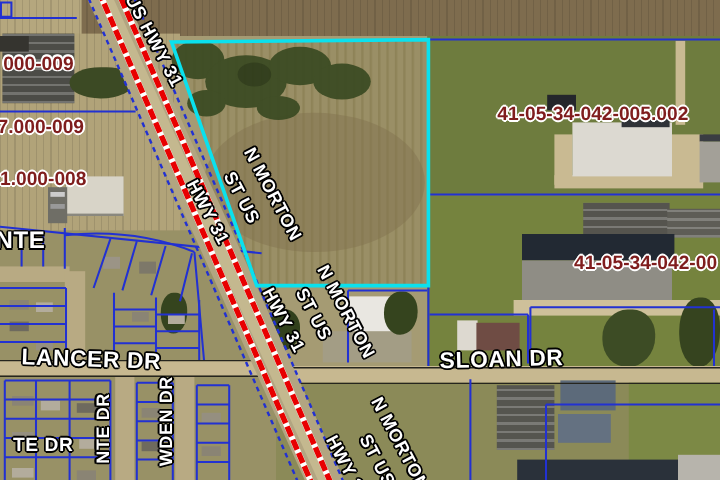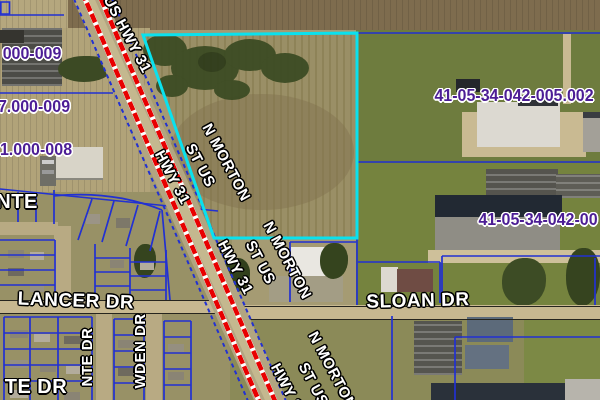--- a/index.html
+++ b/index.html
@@ -5,21 +5,21 @@
   html,body{margin:0;padding:0;background:#222;}
   #map{position:relative;width:600px;height:400px;overflow:hidden;
        font-family:"Liberation Sans","DejaVu Sans",sans-serif;background:#a59b73;cursor:crosshair;}
   .d{position:absolute;}
   .blob{position:absolute;border-radius:50% 45% 55% 50%;}
   svg.overlay{position:absolute;left:0;top:0;z-index:5;}
   .lbl{position:absolute;z-index:9;color:#fff;font-weight:bold;white-space:nowrap;line-height:1;
        letter-spacing:.5px;
        text-shadow:-1.5px 0 #000,1.5px 0 #000,0 -1.5px #000,0 1.5px #000,
                    -1px -1px #000,1px -1px #000,-1px 1px #000,1px 1px #000;}
-  .pid{position:absolute;z-index:9;color:#4c1d95;font-weight:bold;white-space:nowrap;line-height:1;
+  .pid{position:absolute;z-index:9;color:#7f1d1d;font-weight:bold;white-space:nowrap;line-height:1;
        font-size:16px;letter-spacing:0;
        text-shadow:-1.5px 0 #fff,1.5px 0 #fff,0 -1.5px #fff,0 1.5px #fff,
                    -1px -1px #fff,1px -1px #fff,-1px 1px #fff,1px 1px #fff;}
   .ctr{transform:translate(-50%,-50%);}
   .till{background-image:repeating-linear-gradient(90deg,rgba(0,0,0,.10) 0 1px,transparent 1px 6px);}
   .rows{background-image:repeating-linear-gradient(0deg,rgba(255,255,255,.22) 0 2px,transparent 2px 7px);}
 </style>
 </head>
 <body>
 
@@ -174,23 +174,23 @@
   <div class="lbl ctr" style="left:261px;top:262px;font-size:15px;transform:translate(-50%,-50%) rotate(62deg);">ST US</div>
   <div class="lbl ctr" style="left:288px;top:260px;font-size:15px;transform:translate(-50%,-50%) rotate(62deg);">N MORTON</div>
 
   <div class="lbl ctr" style="left:289px;top:390px;font-size:15px;transform:translate(-50%,-50%) rotate(62deg);">HWY 31</div>
   <div class="lbl ctr" style="left:314px;top:384px;font-size:15px;transform:translate(-50%,-50%) rotate(62deg);">ST US</div>
   <div class="lbl ctr" style="left:333px;top:370px;font-size:15px;transform:translate(-50%,-50%) rotate(62deg);">N MORTON</div>
 
   <div class="lbl ctr" style="left:76px;top:300px;font-size:19px;transform:translate(-50%,-50%) rotate(2deg);">LANCER DR</div>
   <div class="lbl ctr" style="left:418px;top:300px;font-size:19px;transform:translate(-50%,-50%) rotate(-1.5deg);">SLOAN DR</div>
   <div class="lbl ctr" style="left:17px;top:201px;font-size:20px;">NTE</div>
-  <div class="lbl ctr" style="left:36px;top:386px;font-size:20px;">TE DR</div>
+  <div class="lbl ctr" style="left:36px;top:372px;font-size:16px;">TE DR</div>
   <div class="lbl ctr" style="left:86px;top:357px;font-size:15px;transform:translate(-50%,-50%) rotate(-90deg);">NTE DR</div>
   <div class="lbl ctr" style="left:139px;top:351px;font-size:15px;transform:translate(-50%,-50%) rotate(-90deg);">WDEN DR</div>
 
   <div class="pid ctr" style="left:32px;top:54px;">000-009</div>
   <div class="pid ctr" style="left:34px;top:107px;">7.000-009</div>
   <div class="pid ctr" style="left:36px;top:150px;">1.000-008</div>
-  <div class="pid ctr" style="left:514px;top:96px;">41-05-34-042-005.002</div>
+  <div class="pid ctr" style="left:494px;top:96px;">41-05-34-042-005.002</div>
   <div class="pid ctr" style="left:538px;top:220px;text-align:center;">41-05-34-042-00</div>
 
 </div>
 
 </body></html>

